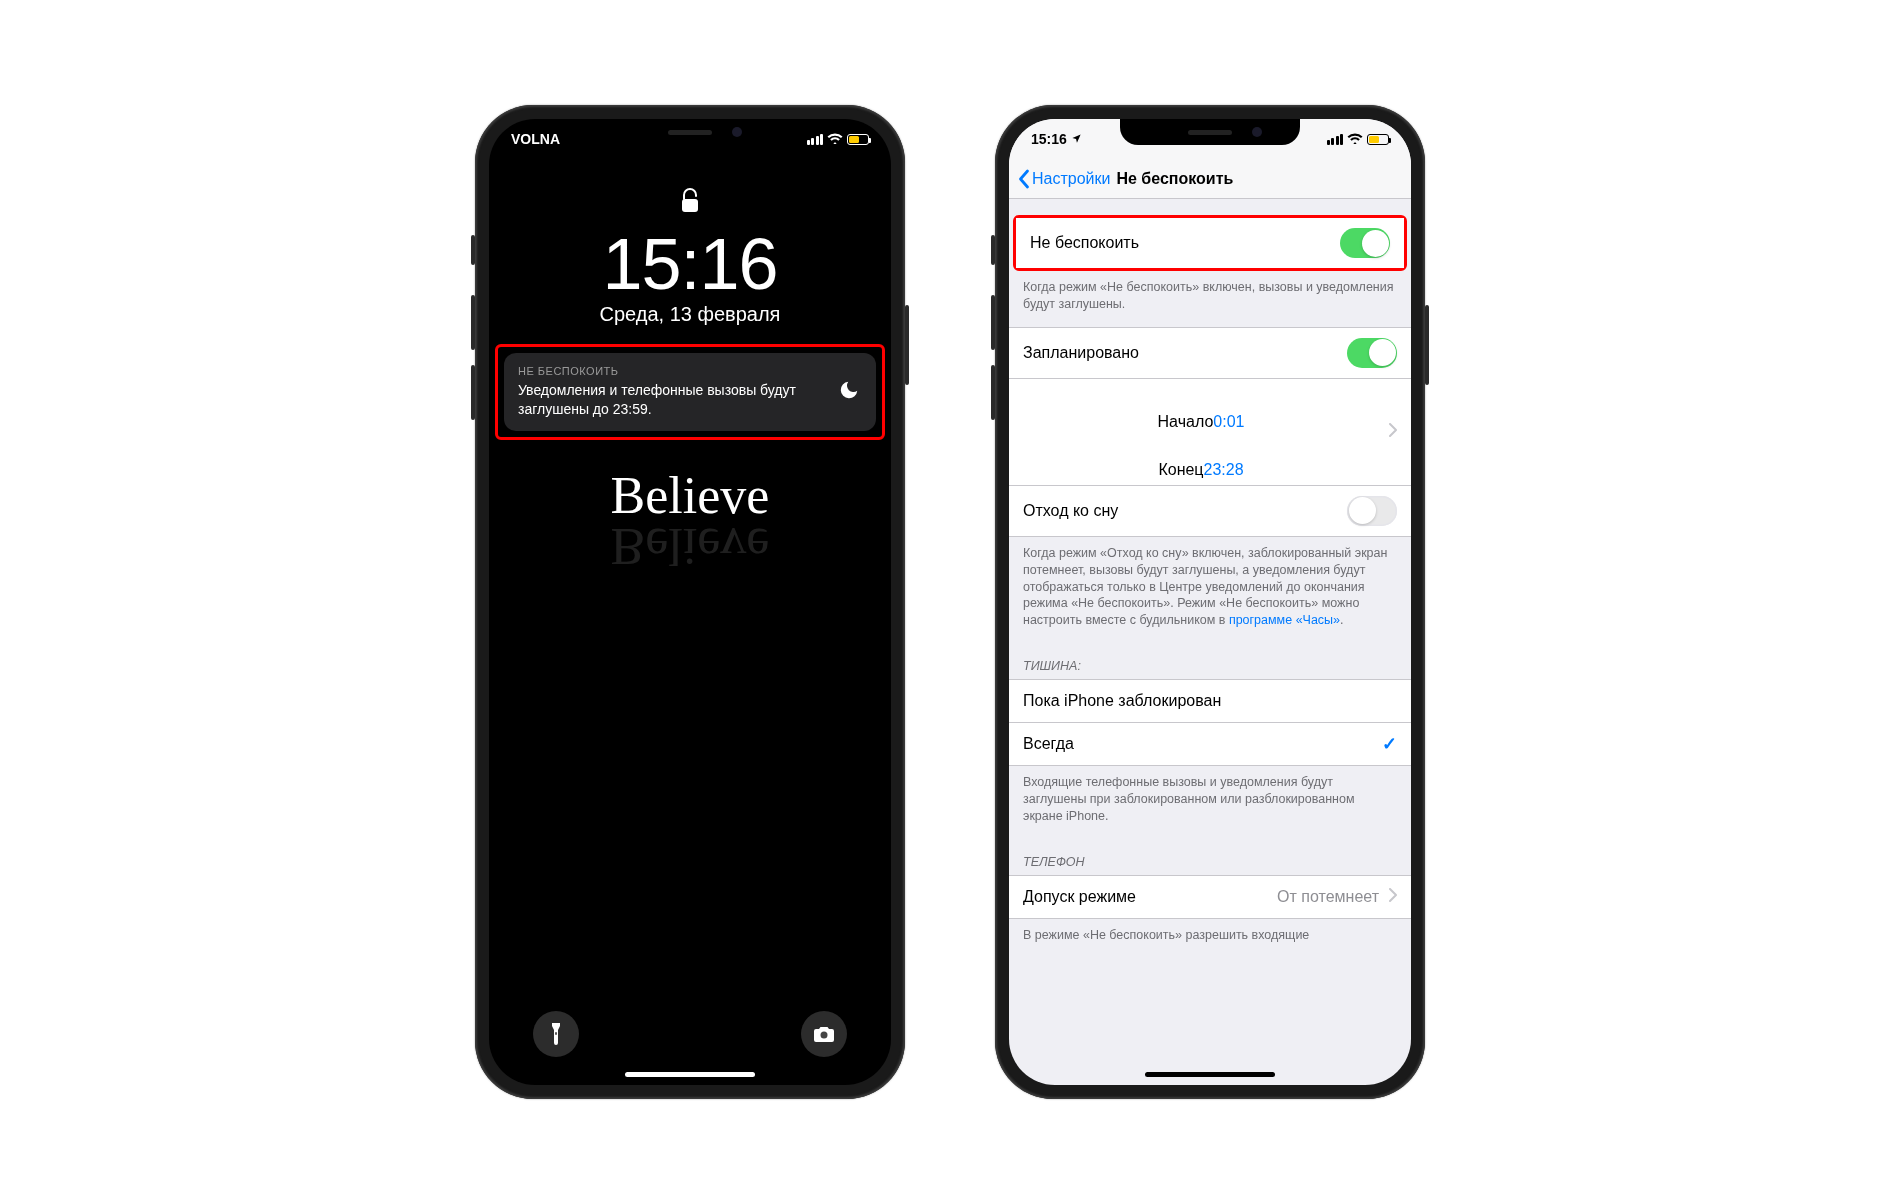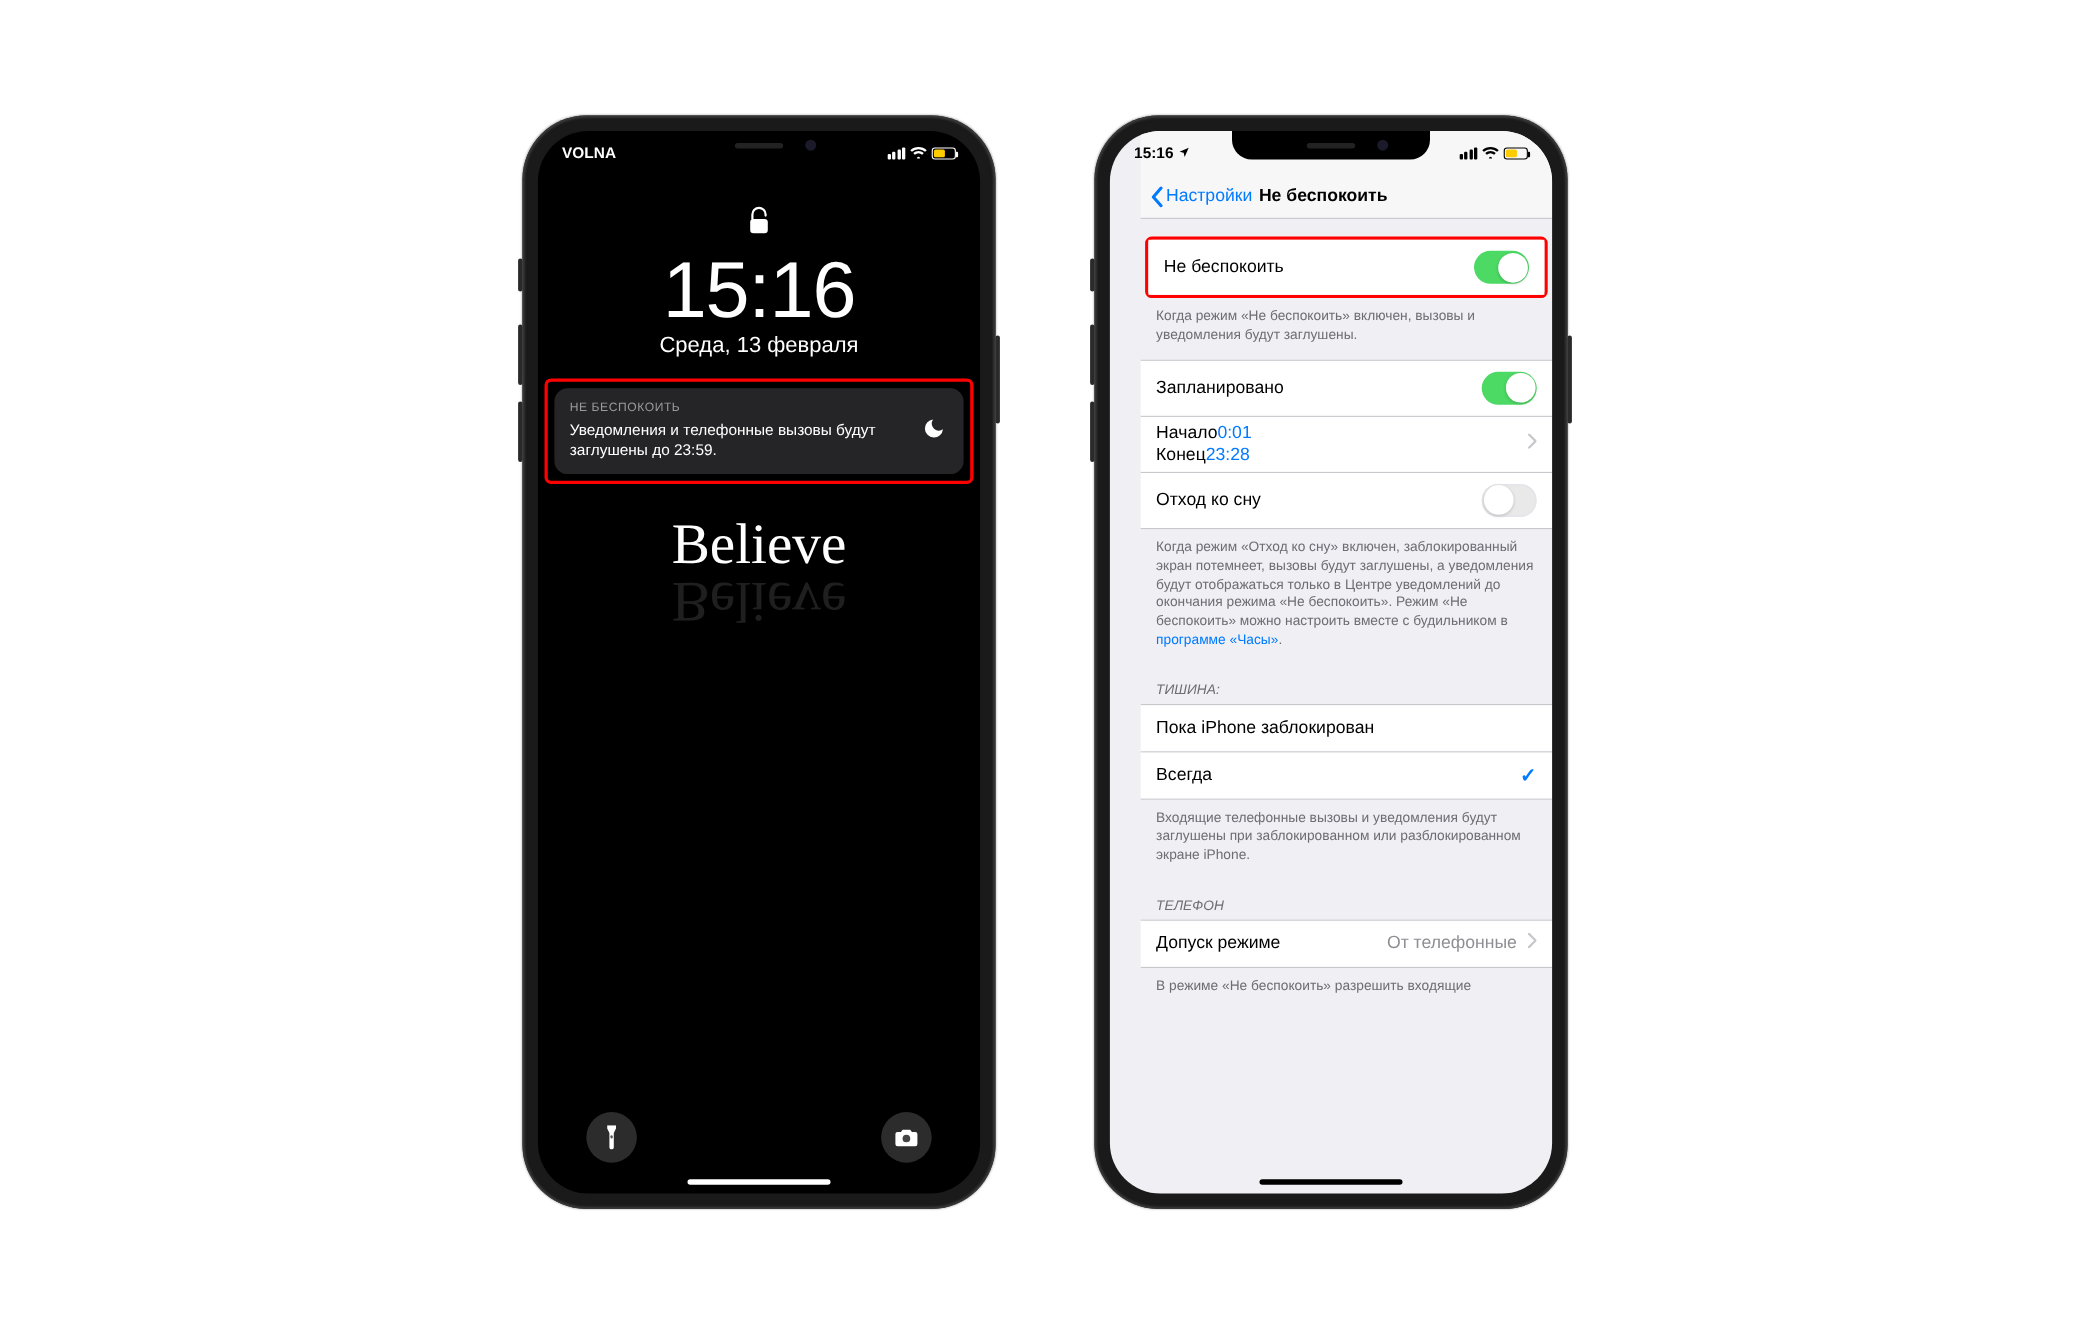--- a/index.html
+++ b/index.html
@@ -67,21 +67,21 @@
 .red-box-lock { margin: 18px 6px 0; padding: 6px; }
 
 .believe { margin-top: 26px; font-family: Georgia, "Times New Roman", serif; font-size: 52px; color: #fff; }
 .believe-reflection { transform: scaleY(-1); opacity: .12; margin-top: -8px; filter: blur(.5px); }
 
 .lock-bottom { position: absolute; bottom: 28px; left: 0; right: 0; display: flex; justify-content: space-between; padding: 0 44px; }
 .round-btn { width: 46px; height: 46px; border-radius: 50%; background: rgba(80,80,80,.55); display:flex; align-items:center; justify-content:center; }
 .home-indicator { position:absolute; bottom:8px; left:50%; transform:translateX(-50%); width:130px; height:5px; border-radius:3px; }
 
 
-.settings-scroll { position: absolute; top: 0; left:0; right:0; bottom:0; overflow: hidden; padding-left: 28px; }
+.settings-scroll { position: absolute; top: 0; left:0; right:0; bottom:0; overflow: hidden; }
 .nav-bar { padding-top: 40px; height: 80px; background: #f7f7f8; border-bottom: .5px solid #c8c7cc; display:flex; align-items:center; padding-left:8px; padding-right: 8px; position: relative; }
 .nav-back { color:#007aff; font-size:16px; display:flex; align-items:center; }
 .nav-title-inline { font-weight:600; font-size:16px; margin-left: 6px; color:#000; }
 
 .group { background: #fff; border-top: .5px solid #c8c7cc; border-bottom: .5px solid #c8c7cc; }
 .row { display:flex; align-items:center; padding: 10px 14px; font-size:16px; min-height: 42px; position: relative; }
 .row + .row { border-top: .5px solid #c8c7cc; }
 .row .label { flex: 1; }
 .row .value { color:#007aff; margin-right: 10px; }
 .row .value.gray { color:#8e8e93; }
@@ -92,21 +92,21 @@
 .toggle { width: 50px; height: 30px; border-radius: 15px; position: relative; transition: background .15s; }
 .toggle.on { background: #4cd964; }
 .toggle.off { background: #e9e9ea; box-shadow: inset 0 0 0 1.5px #e5e5ea; }
 .toggle .knob { position:absolute; width:27px; height:27px; background:#fff; border-radius:50%; top:1.5px; box-shadow: 0 1px 3px rgba(0,0,0,.2); }
 .toggle.on .knob { right: 1.5px; }
 .toggle.off .knob { left: 1.5px; }
 
 .check { color:#007aff; font-size:18px; font-weight:600; }
 
 .sched-inner { flex:1; display:flex; flex-direction:column; gap:2px; }
-.sched-line { display:flex; justify-content:flex-start; }
+.sched-line { display:flex; justify-content:center;margin-top:28px; }
 
 .link { color:#007aff; }
 </style>
 </head>
 <body>
 
 <div class="phone-frame">
   <div class="phone-side-btn left1"></div>
     <div class="phone-side-btn left2"></div>
     <div class="phone-side-btn left3"></div>
@@ -288,21 +288,21 @@
           <span class="label">Всегда</span>
           <span class="check">✓</span>
         </div>
       </div>
       <div class="footer-text">Входящие телефонные вызовы и уведомления будут заглушены при заблокированном или разблокированном экране iPhone.</div>
 
       <div class="header-text">ТЕЛЕФОН</div>
       <div class="group">
         <div class="row">
           <span class="label">Допуск режиме</span>
-          <span class="value gray">От телефонные</span>
+          <span class="value gray">От потемнеет</span>
           <span class="chevron">
             <svg width="8" height="14" viewBox="0 0 8 14">
                 <path d="M1 1l6 6-6 6" stroke="#c7c7cc" stroke-width="2" fill="none" stroke-linecap="round" stroke-linejoin="round"></path>
               </svg>
           </span>
         </div>
       </div>
       <div class="footer-text">В режиме «Не беспокоить» разрешить входящие</div>
     </div>
 

